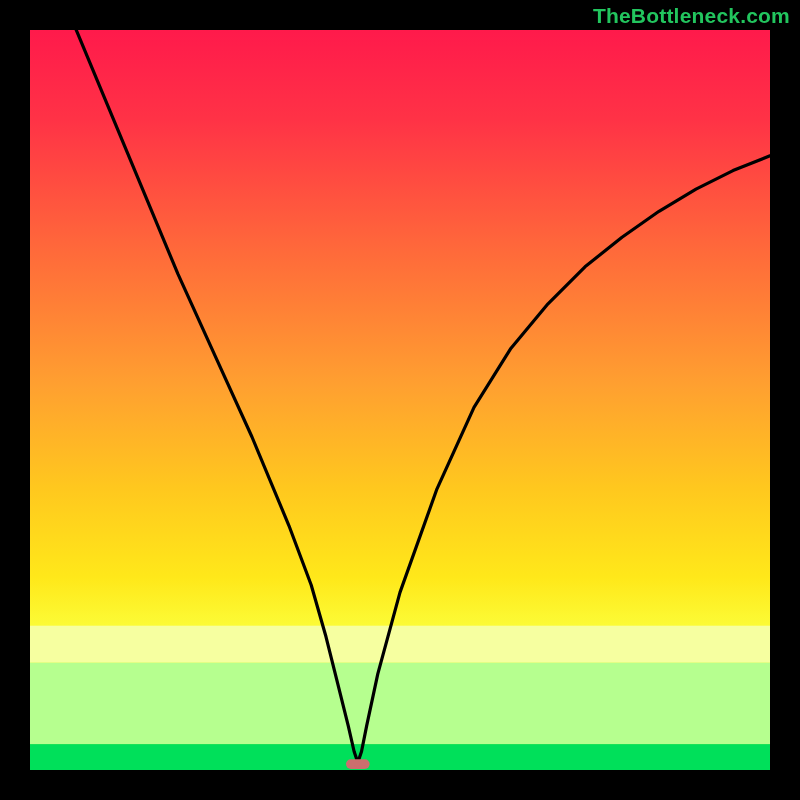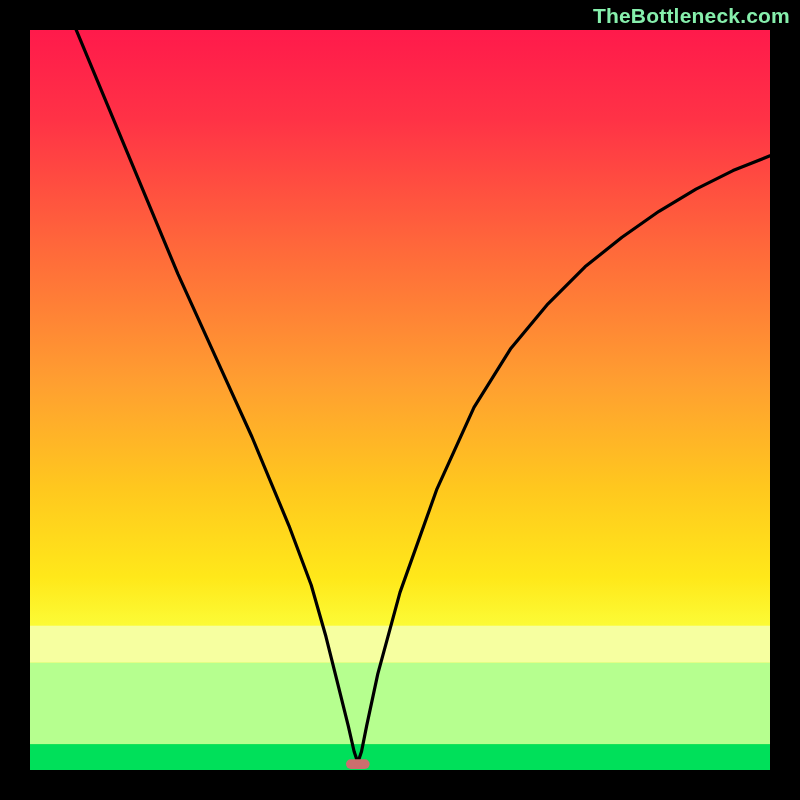--- a/index.html
+++ b/index.html
@@ -14,21 +14,21 @@
   .frame {
     position: relative;
     width: 800px;
     height: 800px;
     background: #000;
   }
   .watermark {
     position: absolute;
     top: 4px;
     right: 10px;
-    color: #86efac;
+    color: #22c55e;
     font-size: 21px;
     font-weight: 600;
     letter-spacing: 0.2px;
     z-index: 20;
   }
   .plot {
     position: absolute;
     left: 30px;
     top: 30px;
     width: 740px;

